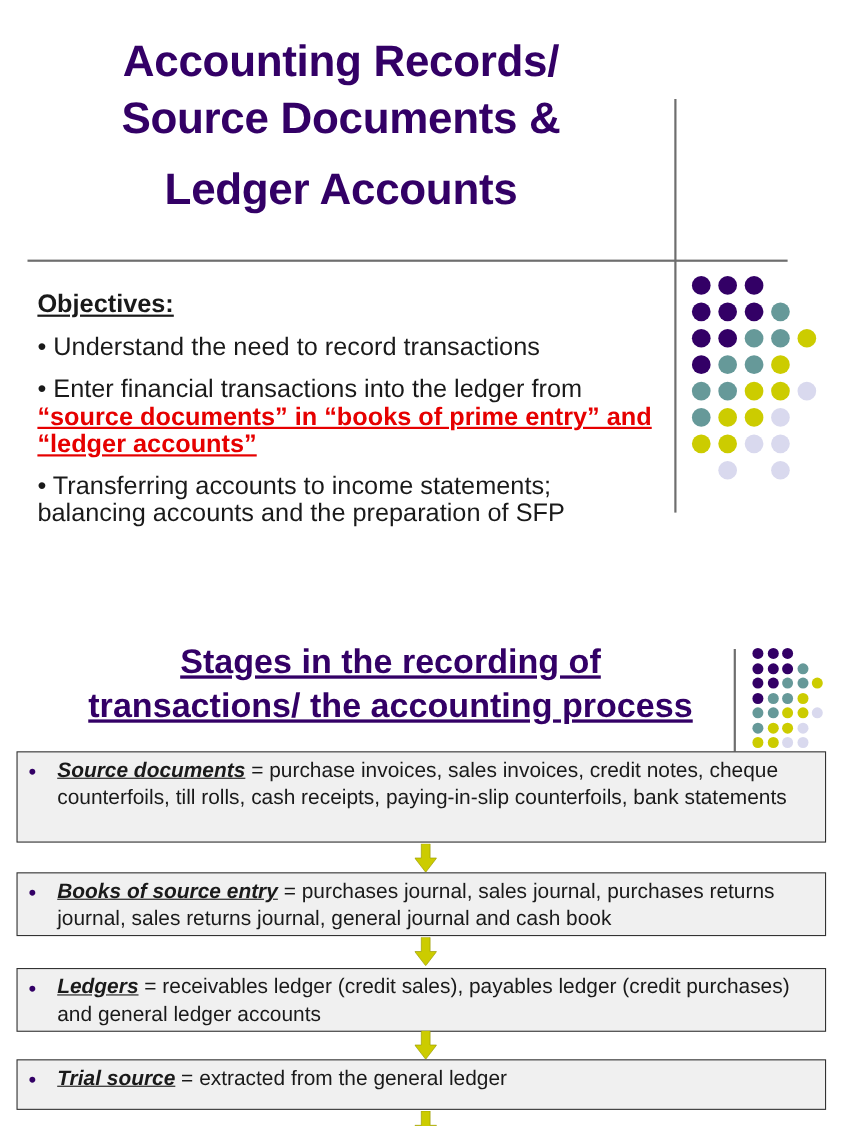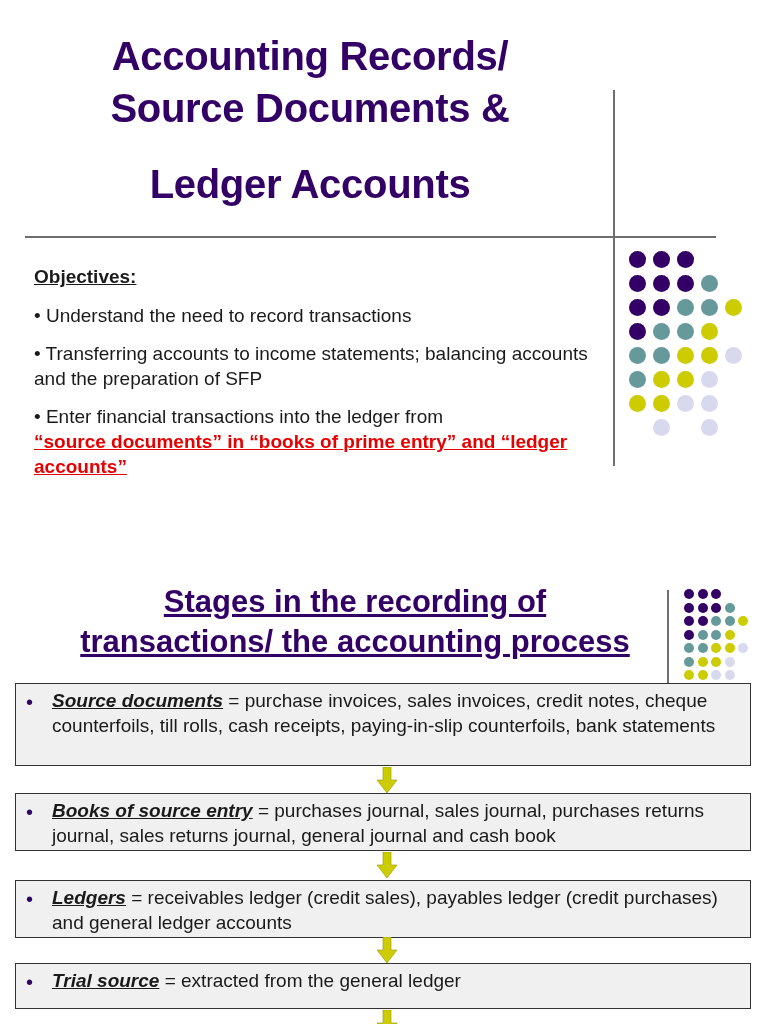--- a/index.html
+++ b/index.html
@@ -1,24 +1,24 @@
 <!DOCTYPE html>
 <html><head>
 <meta charset="utf-8">
 <style>
   html, body { margin:0; padding:0; background:#ffffff; }
   body { width:768px; height:1024px; position:relative; overflow:hidden;
          font-family:"Liberation Sans", sans-serif; color:#1a1a1a; }
   .abs { position:absolute; }
   .title1 { left:40px; top:30px; width:540px; text-align:center; color:#330066;
             font-weight:bold; font-size:40px; line-height:52px; letter-spacing:-0.3px; }
-  .title1 .l4 { display:block; margin-top:24px; }
+  .title1 .l4 { display:block; margin-top:12px; }
   .hline { background:#6e6e6e; height:2px; }
   .vline { background:#6e6e6e; width:2px; }
-  .obj { left:34px; top:264px; width:560px; font-size:19px; line-height:25px; }
+  .obj { left:34px; top:264px; width:560px; font-size:23px; line-height:25px; }
   .obj .head { font-weight:bold; text-decoration:underline; margin-bottom:14px; display:block; }
   .obj p { margin:0 0 13px 0; }
   .obj .red { color:#e60000; font-weight:bold; text-decoration:underline; }
   .dot { position:absolute; border-radius:50%; }
   .title2 { left:40px; top:582px; width:630px; text-align:center; color:#330066;
             font-weight:bold; font-size:31px; line-height:40px; text-decoration:underline; }
   .box { position:absolute; left:15px; width:736px; background:#f0f0f0; border:1.5px solid #333;
          box-sizing:border-box; font-size:19px; line-height:25px; padding:4px 10px 4px 36px; }
   .box .bullet { position:absolute; left:10px; top:6px; color:#330066; font-size:20px; }
   .box .term { font-weight:bold; font-style:italic; text-decoration:underline; }
@@ -71,26 +71,26 @@
   </div>
 
 <div class="abs obj">
   <span class="head">Objectives:</span>
   <p>
     <span>•</span>
     <span>Understand the need to record transactions</span>
   </p>
   <p>
     <span>•</span>
-    <span>Transferring accounts to income statements; balancing accounts and the preparation of SFP</span>
+    <span>Enter financial transactions into the ledger from</span><br>
+    <span class="red">“source documents” in “books of prime entry” and “ledger accounts”</span>
   </p>
   <p>
     <span>•</span>
-    <span>Enter financial transactions into the ledger from</span><br>
-    <span class="red">“source documents” in “books of prime entry” and “ledger accounts”</span>
+    <span>Transferring accounts to income statements; balancing accounts and the preparation of SFP</span>
   </p>
 </div>
 
 <div class="abs title2">
   <span>Stages in the recording of</span><br>
   <span>transactions/ the accounting process</span>
 </div>
 <div class="abs vline" style="left:667px; top:590px; height:94px;"></div>
 <div class="abs" id="dotgrid2" style="left:0; top:0;">
     <div class="dot" style="width: 10px; height: 10px; left: 684px; top: 589px; background: rgb(51, 0, 102);"></div>

